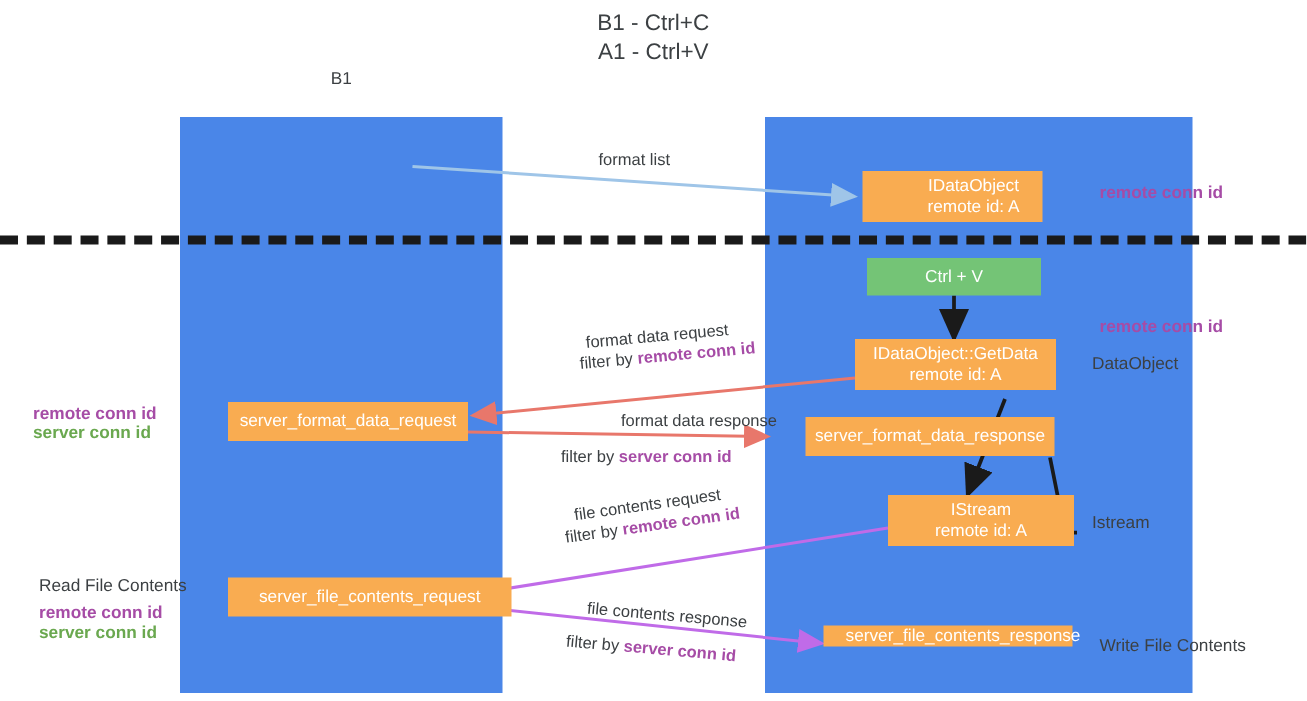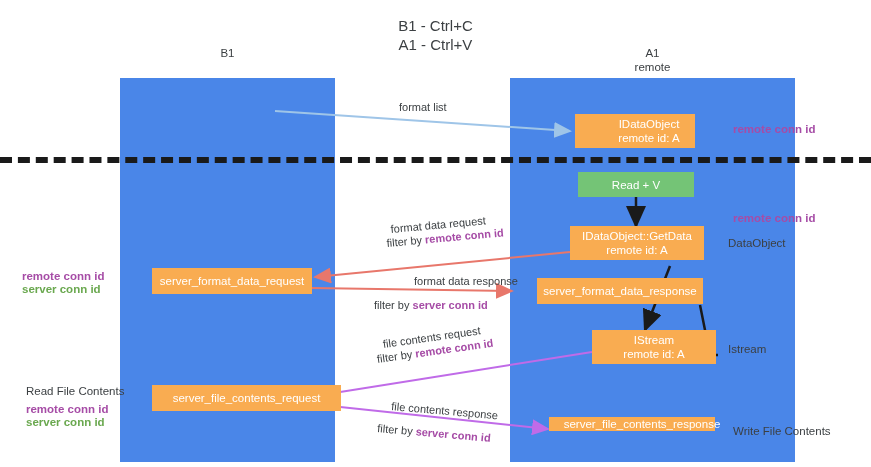--- a/index.html
+++ b/index.html
@@ -12,21 +12,21 @@
     width: 871px;
     height: 467px;
     background: #ffffff;
     font-family: "Liberation Sans", sans-serif;
     overflow: hidden;
   }
   .abs { position: absolute; }
 
   
   #title {
-    top: 16px; left: 0; width: 871px;
+    top: 6px; left: 0; width: 871px;
     text-align: center;
     font-size: 15px;
     color: #3c4043;
     line-height: 19px;
   }
 
   
   .col-head {
     text-align: center;
     font-size: 11.5px;
@@ -99,24 +99,20 @@
 <div id="canvas">
 
   <div class="abs" id="title">
     <div>B1 - Ctrl+C</div>
     <div>A1 - Ctrl+V</div>
   </div>
 
   <div class="abs col-head" id="head-b1">
     <div>B1</div>
   </div>
-  <div class="abs col-head" id="head-a1">
-    <div>A1</div>
-    <div>remote</div>
-  </div>
 
   <div class="abs lane" id="lane-b1"></div>
   <div class="abs lane" id="lane-a1"></div>
 
   <svg id="wires">
     <defs>
       <marker id="ah-blue" markerWidth="9" markerHeight="8" refX="8" refY="4" orient="auto">
         <path d="M0,0 L9,4 L0,8 z" fill="#9fc5e8"></path>
       </marker>
       <marker id="ah-red" markerWidth="9" markerHeight="8" refX="8" refY="4" orient="auto">
@@ -146,21 +142,21 @@
     <path d="M312,404 L548,429" stroke="#c06be8" stroke-width="2" fill="none" marker-end="url(#ah-magenta)"></path>
   </svg>
 
 
   <div class="abs node orange" style="top:114px; left:575px; width:120px; height:34px;padding-left:28px;">
     <span>IDataObject</span>
     <span>remote id: A</span>
   </div>
 
   <div class="abs node green" style="top:172px; left:578px; width:116px; height:25px;">
-    <span>Read + V</span>
+    <span>Ctrl + V</span>
   </div>
 
   <div class="abs node orange" style="top:226px; left:570px; width:134px; height:34px;">
     <span>IDataObject::GetData</span>
     <span>remote id: A</span>
   </div>
 
   <div class="abs node orange" style="top:268px; left:152px; width:160px; height:26px;">
     <span>server_format_data_request</span>
   </div>

